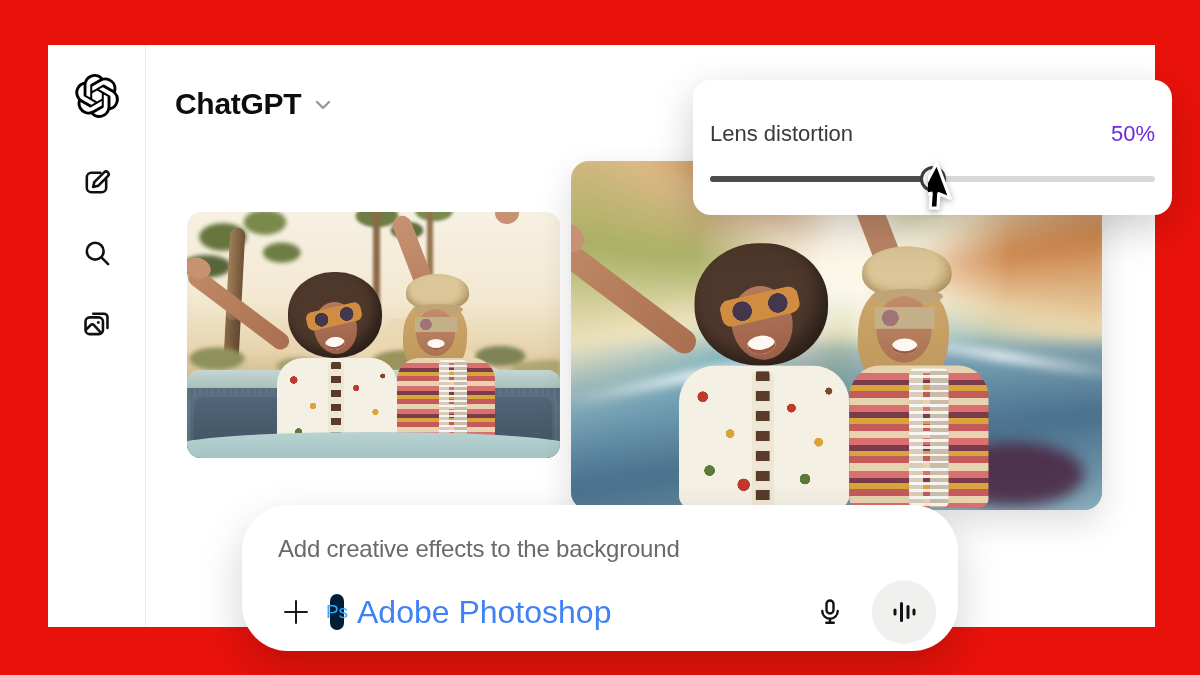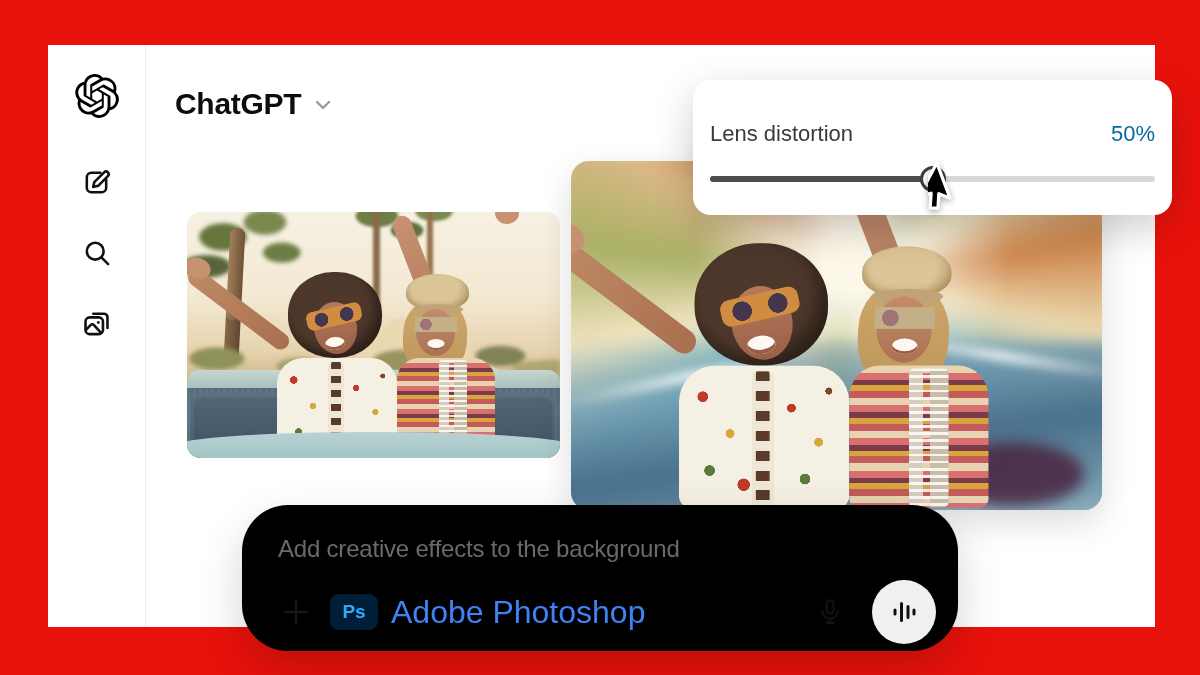--- a/index.html
+++ b/index.html
@@ -165,45 +165,45 @@
   .purple-blob { right:18px; bottom:4px; width:140px; height:64px; filter:blur(7px);
     background:#4a2440; border-radius:50%; opacity:.85; }
   .scaled-scene { transform:scale(1.42) translate(-14px,-2px); transform-origin:0 0; }
 
   
   .lens-panel { position:absolute; left:693px; top:80px; width:479px; height:135px;
     background:#fff; border-radius:18px; box-shadow:0 14px 40px rgba(0,0,0,.20);
     padding:41px 17px 0; z-index:10; }
   .lens-row { display:flex; justify-content:space-between; align-items:baseline;
     font-size:22px; color:#3a3a3a; }
-  .lens-value { color:#0369a1; }
+  .lens-value { color:#6d28d9; }
   .slider { position:relative; margin-top:18px; height:28px; }
   .track { position:absolute; left:0; right:0; top:11px; height:6px; border-radius:3px;
     background:var(--slider-track,#d8d8d8); }
   .fill { position:absolute; left:0; top:0; height:6px; border-radius:3px;
     background:var(--slider-fill,#4c4c4c); width:50%; }
   .thumb { position:absolute; top:1px; width:26px; height:26px; border-radius:50%;
     background:#fff; border:3.5px solid #3d3d3d; transform:translateX(-13px); left:50%; }
 
   
   .cursor { position:absolute; left:928px; top:158px; width:58px; height:58px; z-index:20;
     filter:drop-shadow(0 2px 3px rgba(0,0,0,.35)); }
 
   
   .composer { position:absolute; left:242px; top:505px; width:716px; height:146px;
-    background:#000000; border-radius:46px; box-shadow:0 18px 44px rgba(0,0,0,.18);
+    background:#ffffff; border-radius:46px; box-shadow:0 18px 44px rgba(0,0,0,.18);
     padding:30px 22px 0 36px; z-index:30; }
   .prompt { font-size:24px; color:#6a6a6a; letter-spacing:-.2px; }
   .composer-row { display:flex; align-items:center; margin-top:17px; }
   .plus-btn { background:none; border:none; width:36px; height:36px; cursor:pointer;
     display:flex; align-items:center; justify-content:center; }
   .plus-btn svg { width:30px; height:30px; stroke:#1a1a1a; stroke-width:2; stroke-linecap:round; }
   .app-chip { display:flex; align-items:center; gap:13px; margin-left:16px; cursor:pointer; }
-  .ps-badge { width:48px; height:36px; border-radius:9px; background:var(--ps-bg,#001e36);
-    color:var(--ps-text,#31a8ff); font-weight:700; font-size:19px;
+  .ps-badge { width:14px; height:36px; border-radius:9px; background:var(--ps-bg,#001e36);
+    color:var(--ps-text,#31a8ff); font-weight:400; font-size:19px;
     display:flex; align-items:center; justify-content:center; letter-spacing:0; }
   .app-label { font-size:32px; color:var(--accent-blue,#3e82f5); }
   .row-spacer { flex:1; }
   .mic-btn { background:none; border:none; width:40px; height:40px; cursor:pointer;
     margin-right:22px; display:flex; align-items:center; justify-content:center; }
   .mic-btn svg { width:30px; height:30px; stroke:#111; stroke-width:1.9; fill:none; stroke-linecap:round; }
   .voice-btn { width:64px; height:64px; border-radius:50%; border:none; cursor:pointer;
     background:var(--voice-bg,#f0f0ef); display:flex; align-items:center; justify-content:center; }
   .voice-btn svg { width:30px; height:30px; stroke:#111; stroke-width:3; stroke-linecap:round; }
 </style>

